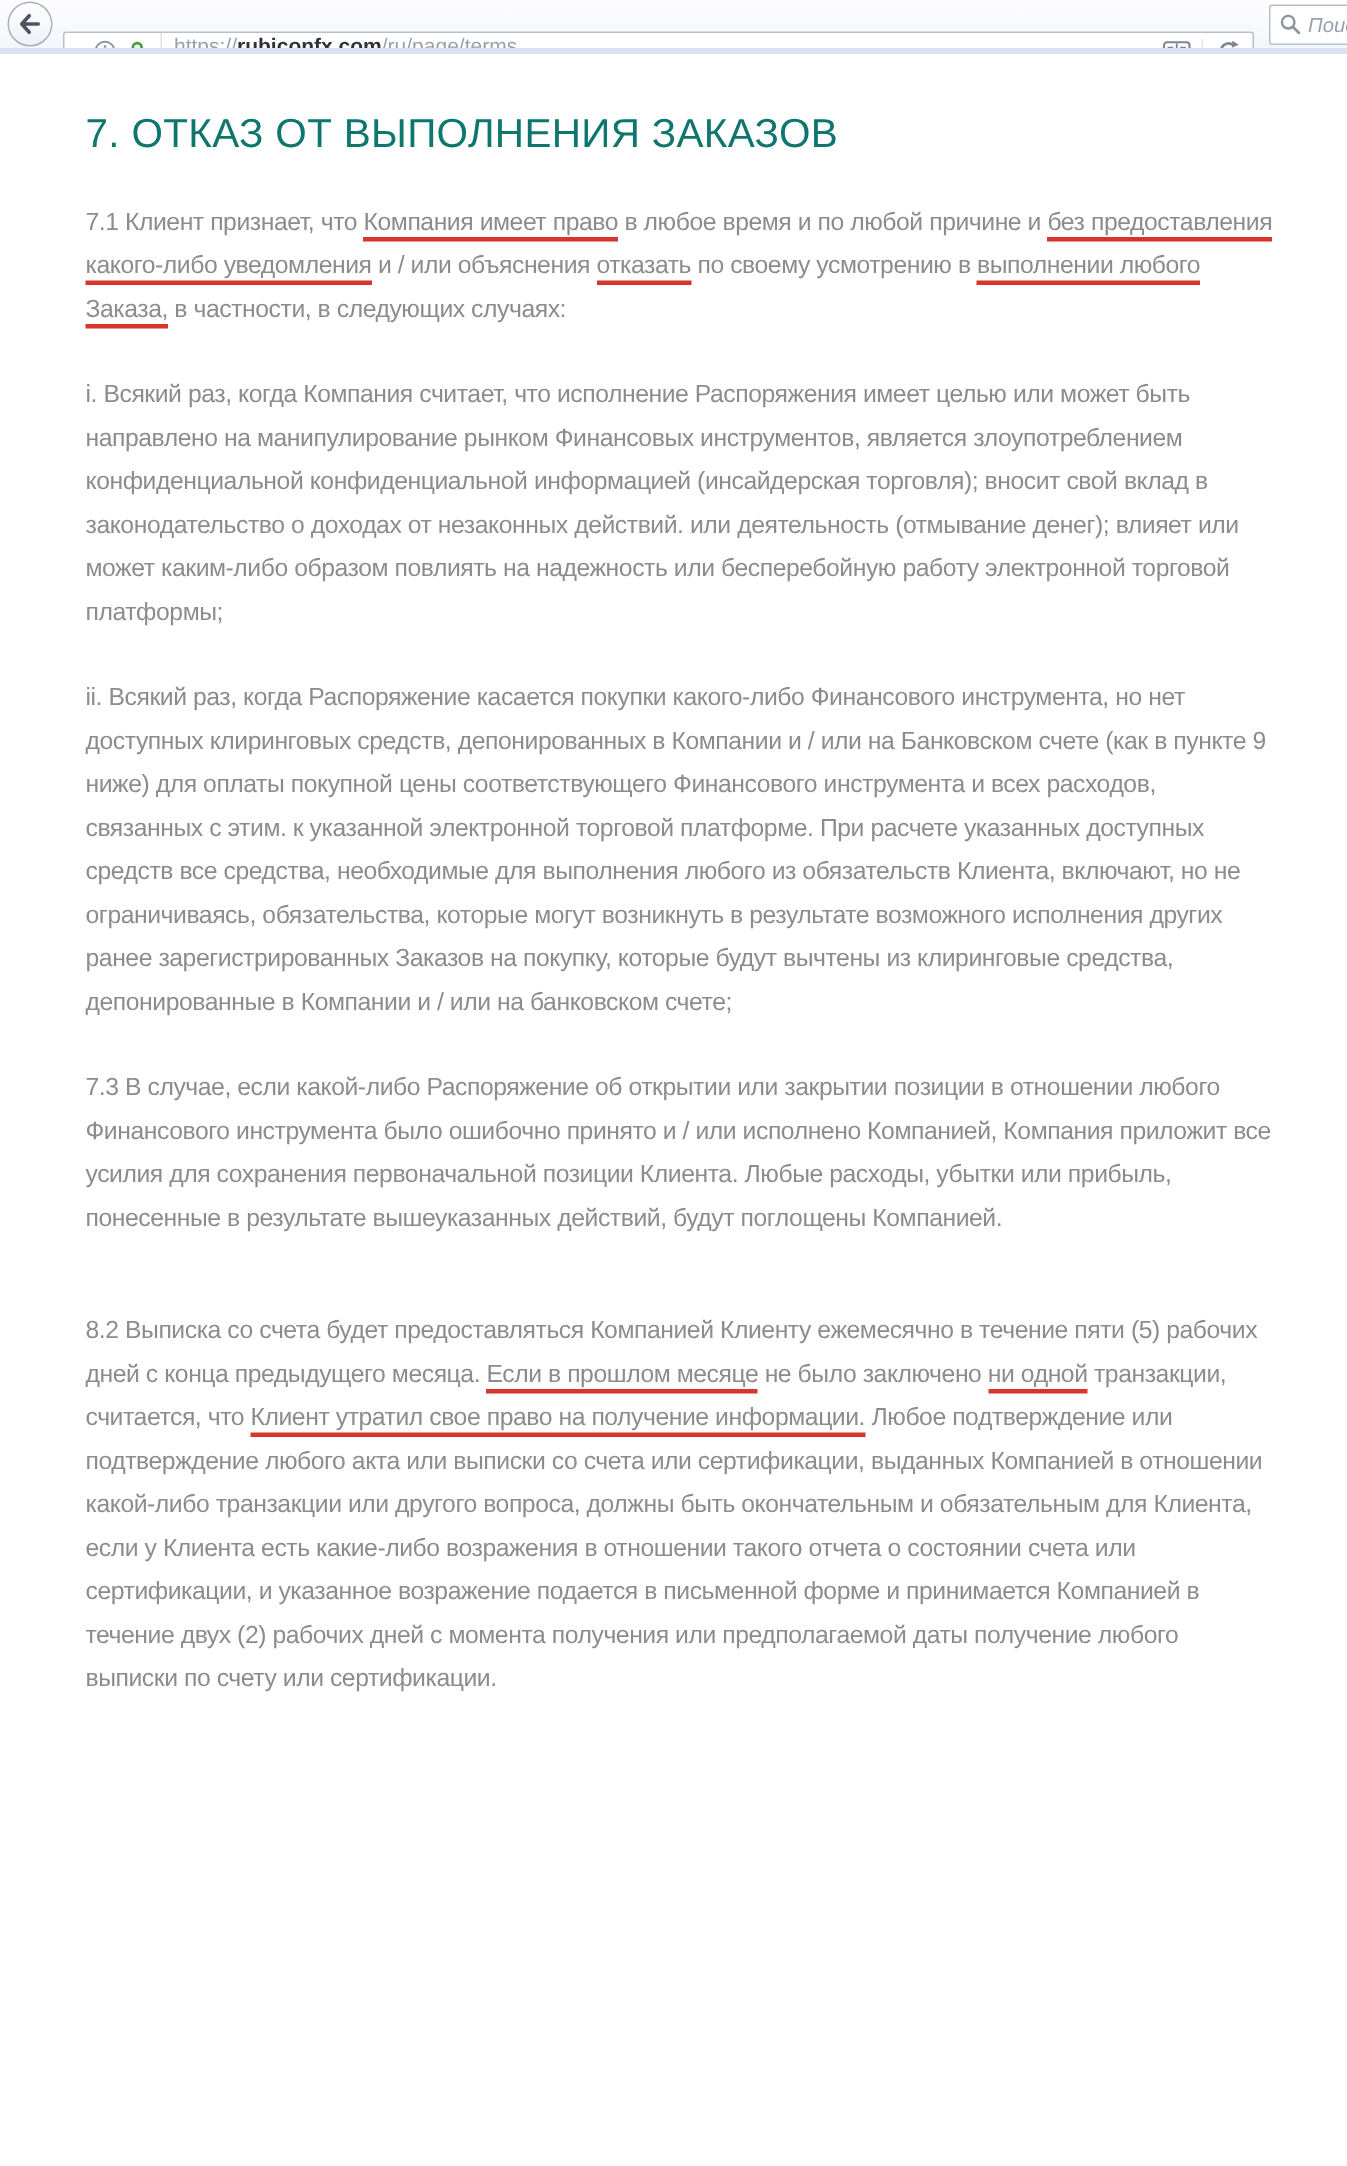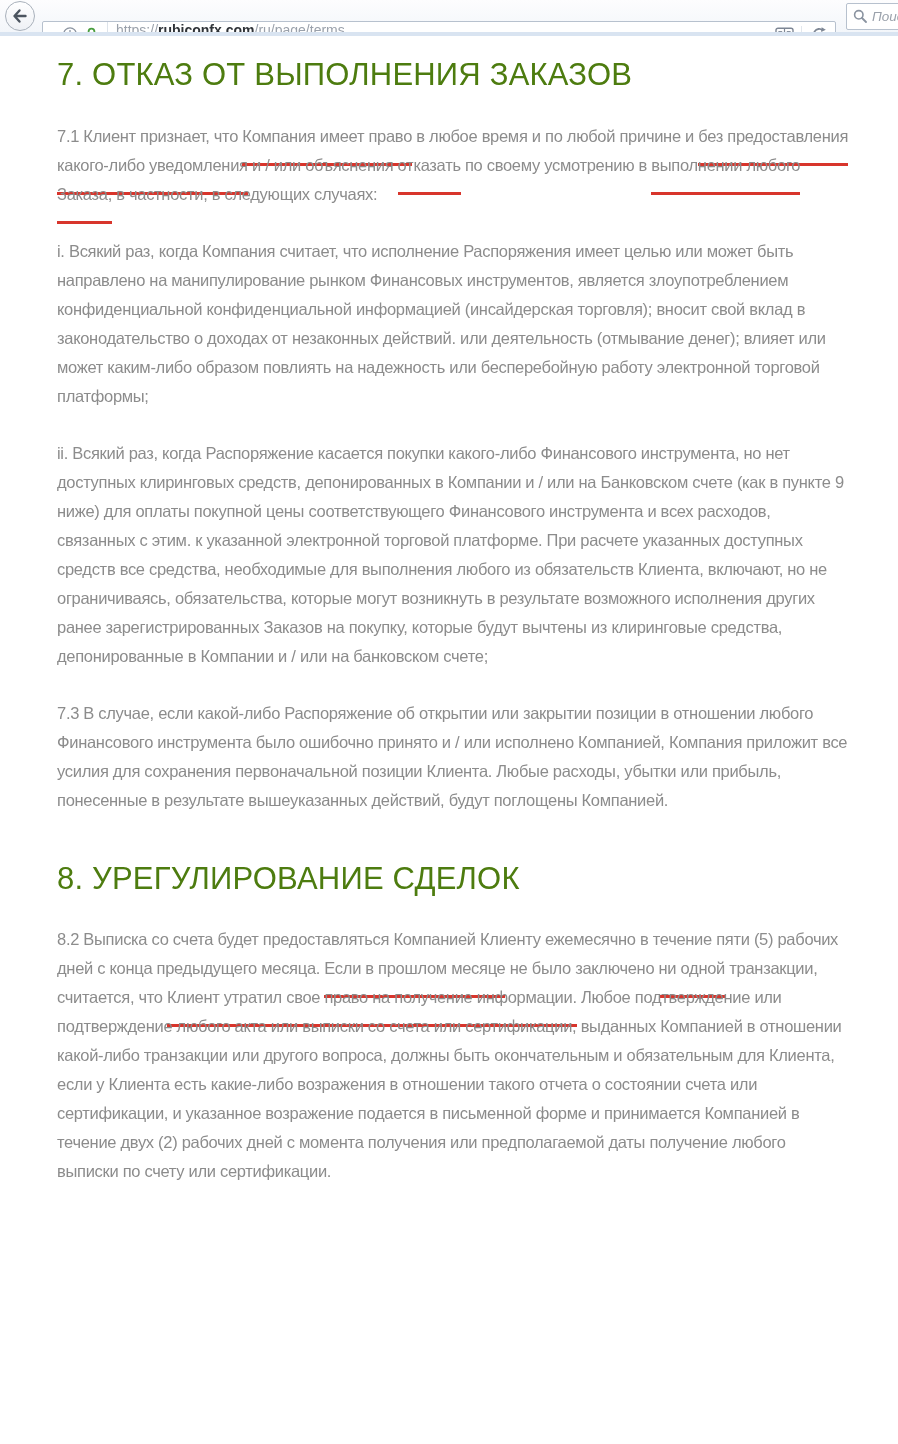--- a/index.html
+++ b/index.html
@@ -44,30 +44,30 @@
     flex:0 0 120px;height:27px;margin-left:10px;margin-right:-68px;
     box-sizing:border-box;background:#ffffff;border:1px solid #b7c1ce;border-radius:2px;
     display:flex;align-items:center;padding:0 6px;gap:5px;
   }
   .search-ph{font-size:13.5px;font-style:italic;color:#9aa1ab;white-space:nowrap;}
   
   .content{
     padding:21px 49px 0 57px;width:792px;box-sizing:content-box;
   }
   .content h2{
-    margin:0 0 29px 0;font-size:31px;font-weight:400;color:#4d7c0f;
+    margin:17px 0 29px 0;font-size:27px;font-weight:400;color:#0f766e;
     letter-spacing:0.2px;line-height:1.15;
   }
   .content section + section{margin-top:46px;}
   .content p{
     margin:0 0 28px 0;font-size:16.5px;line-height:29px;color:#8c8c8c;
     letter-spacing:-0.3px;
   }
   .u-red{
-    border-bottom:3px solid #d8352c;padding-bottom:18px;
+    border-bottom:3px solid #d8352c;padding-bottom:1px;
     box-decoration-break:clone;-webkit-box-decoration-break:clone;
   }
 </style>
 </head>
 <body>
 
 <div class="chrome">
 
   <div class="back-btn">
     <span style="display:flex;">
@@ -133,16 +133,15 @@
 
 <main class="content">
     <section>
       <h2>7. ОТКАЗ ОТ ВЫПОЛНЕНИЯ ЗАКАЗОВ</h2>
       <p><span>7.1 Клиент признает, что </span><span class="u-red">Компания имеет право</span><span> в любое время и по любой причине и </span><span class="u-red">без предоставления какого-либо уведомления</span><span> и / или объяснения </span><span class="u-red">отказать</span><span> по своему усмотрению в </span><span class="u-red">выполнении любого Заказа,</span><span> в частности, в следующих случаях:</span></p>
       <p><span>i. Всякий раз, когда Компания считает, что исполнение Распоряжения имеет целью или может быть направлено на манипулирование рынком Финансовых инструментов, является злоупотреблением конфиденциальной конфиденциальной информацией (инсайдерская торговля); вносит свой вклад в законодательство о доходах от незаконных действий. или деятельность (отмывание денег); влияет или может каким-либо образом повлиять на надежность или бесперебойную работу электронной торговой платформы;</span></p>
       <p><span>ii. Всякий раз, когда Распоряжение касается покупки какого-либо Финансового инструмента, но нет доступных клиринговых средств, депонированных в Компании и / или на Банковском счете (как в пункте 9 ниже) для оплаты покупной цены соответствующего Финансового инструмента и всех расходов, связанных с этим. к указанной электронной торговой платформе. При расчете указанных доступных средств все средства, необходимые для выполнения любого из обязательств Клиента, включают, но не ограничиваясь, обязательства, которые могут возникнуть в результате возможного исполнения других ранее зарегистрированных Заказов на покупку, которые будут вычтены из клиринговые средства, депонированные в Компании и / или на банковском счете;</span></p>
       <p><span>7.3 В случае, если какой-либо Распоряжение об открытии или закрытии позиции в отношении любого Финансового инструмента было ошибочно принято и / или исполнено Компанией, Компания приложит все усилия для сохранения первоначальной позиции Клиента. Любые расходы, убытки или прибыль, понесенные в результате вышеуказанных действий, будут поглощены Компанией.</span></p>
     </section>
     <section>
-      <h2>8. УРЕГУЛИРОВАНИЕ СДЕЛОК</h2>
       <p><span>8.2 Выписка со счета будет предоставляться Компанией Клиенту ежемесячно в течение пяти (5) рабочих дней с конца предыдущего месяца. </span><span class="u-red">Если в прошлом месяце</span><span> не было заключено </span><span class="u-red">ни одной</span><span> транзакции, считается, что </span><span class="u-red">Клиент утратил свое право на получение информации.</span><span> Любое подтверждение или подтверждение любого акта или выписки со счета или сертификации, выданных Компанией в отношении какой-либо транзакции или другого вопроса, должны быть окончательным и обязательным для Клиента, если у Клиента есть какие-либо возражения в отношении такого отчета о состоянии счета или сертификации, и указанное возражение подается в письменной форме и принимается Компанией в течение двух (2) рабочих дней с момента получения или предполагаемой даты получение любого выписки по счету или сертификации.</span></p>
     </section>
   </main>
 
 </body></html>

